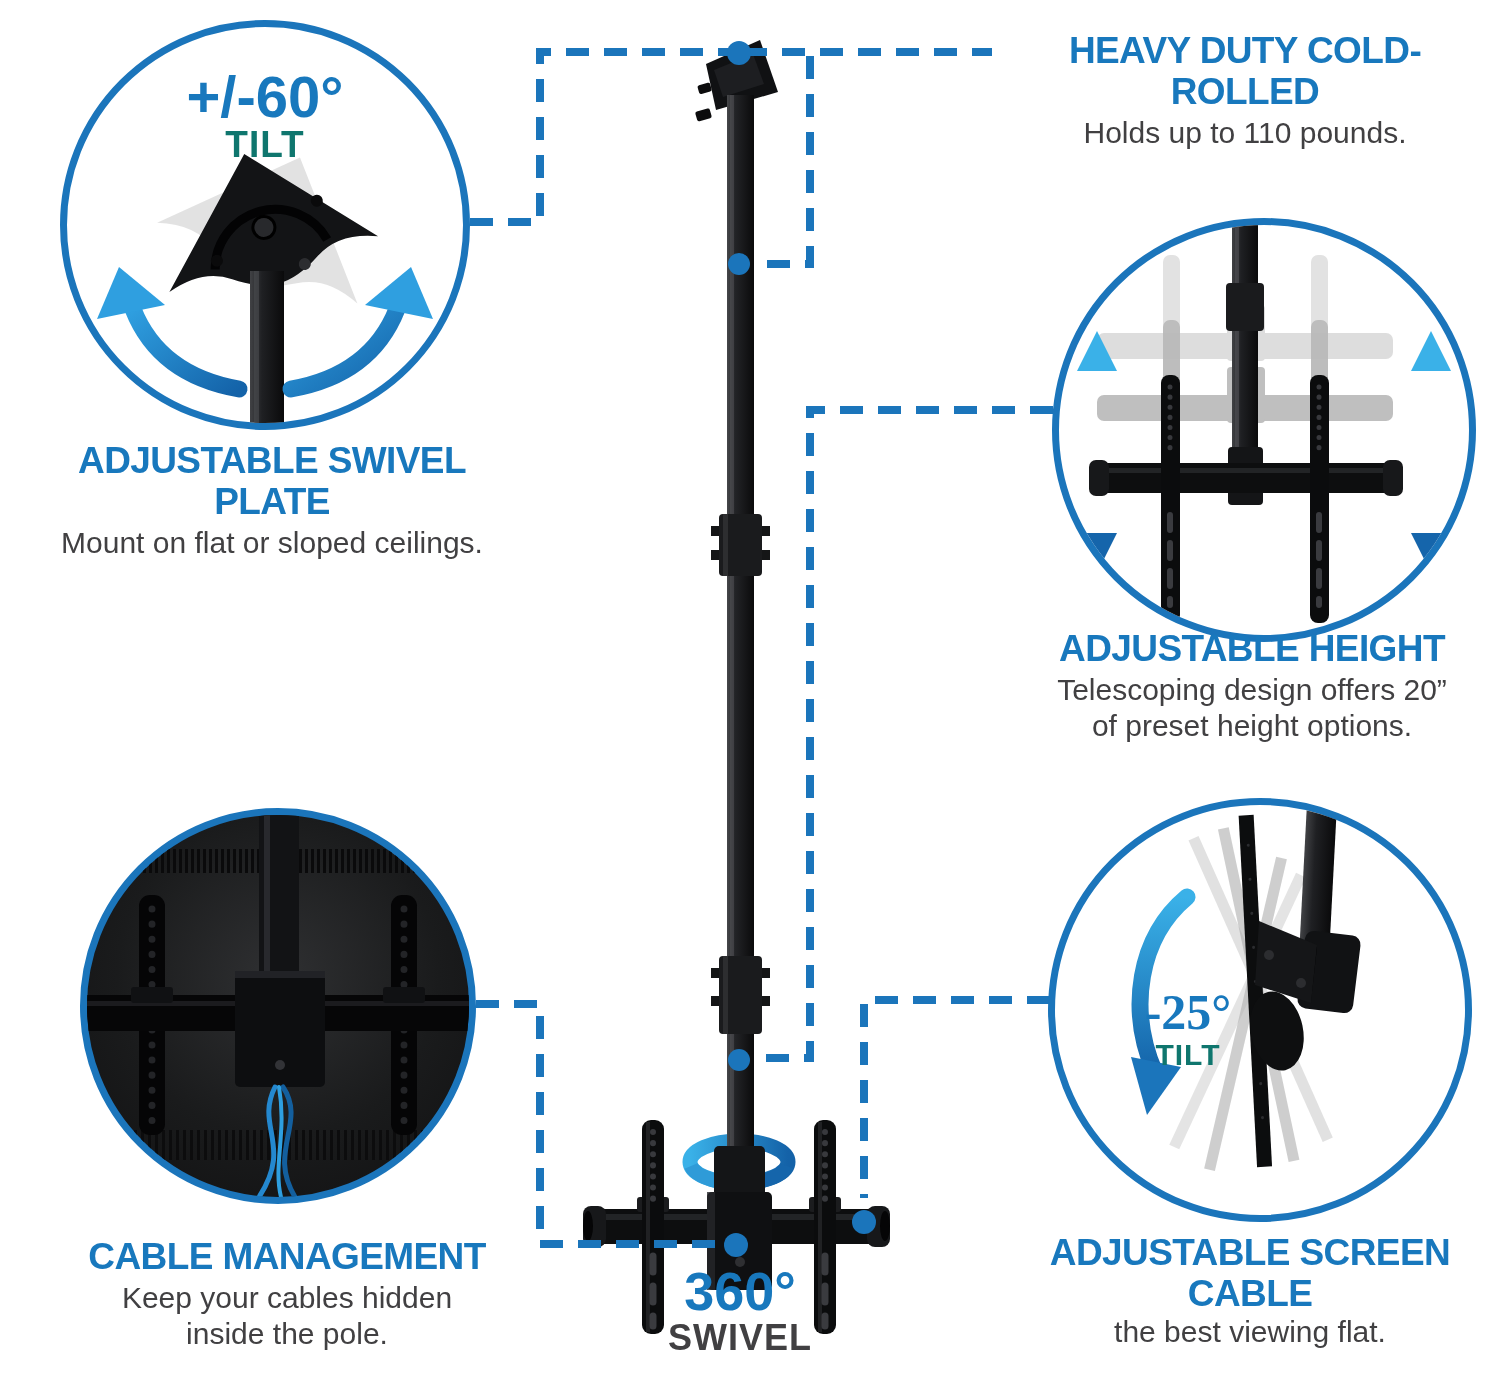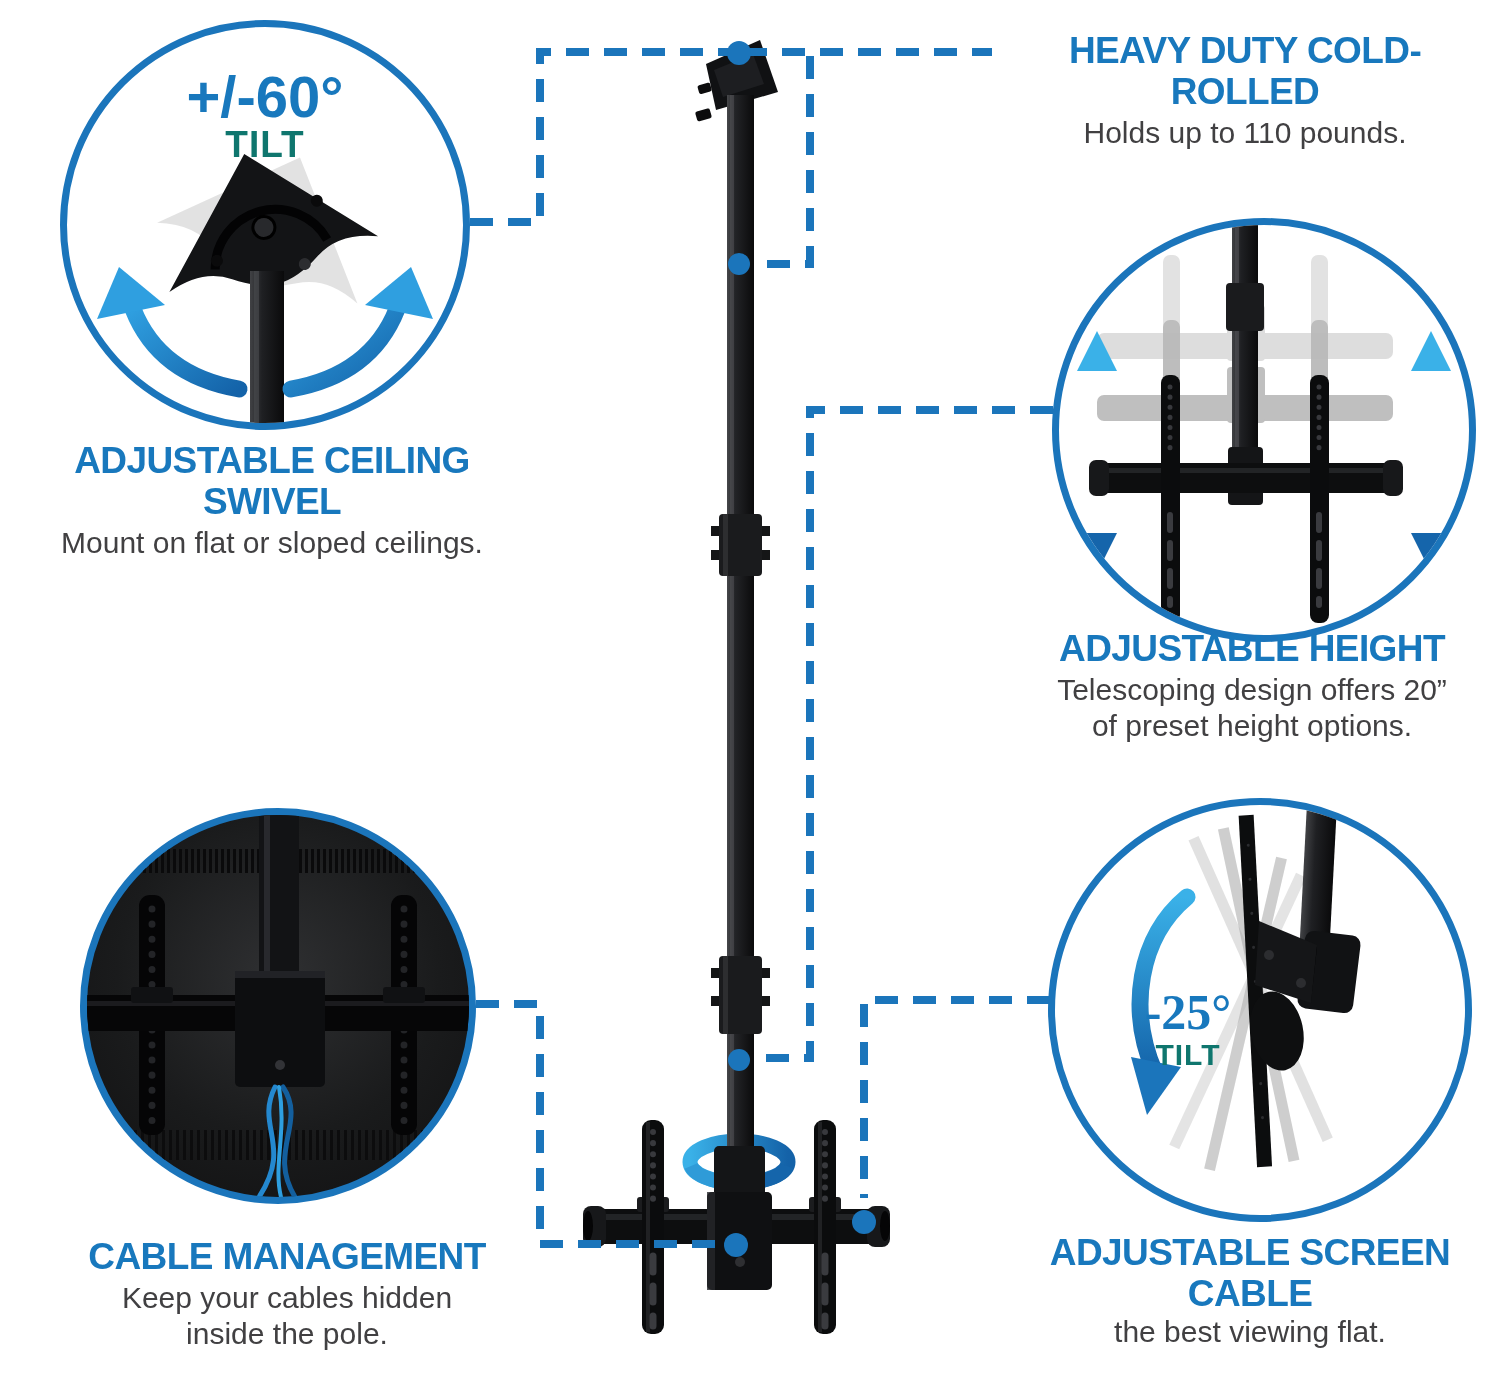--- a/index.html
+++ b/index.html
@@ -292,35 +292,39 @@
       <div class="lab" style="font-size:30px;margin-top:2px;">TILT</div>
     </div>
   </div>
 
   <div class="tblock" style="left:995px;top:30px;width:500px;">
     <div class="title">HEAVY DUTY COLD-ROLLED</div>
     <div class="desc">Holds up to 110 pounds.</div>
   </div>
 
   <div class="tblock" style="left:22px;top:440px;width:500px;">
-    <div class="title">ADJUSTABLE CEILING SWIVEL</div>
+    <div class="title">ADJUSTABLE SWIVEL PLATE</div>
     <div class="desc">Mount on flat or sloped ceilings.</div>
   </div>
 
   <div class="tblock" style="left:1002px;top:628px;width:500px;">
     <div class="title">ADJUSTABLE HEIGHT</div>
     <div class="desc">Telescoping design offers 20”</div>
     <div class="desc" style="margin-top:0;">of preset height options.</div>
   </div>
 
   <div class="tblock" style="left:37px;top:1236px;width:500px;">
     <div class="title">CABLE MANAGEMENT</div>
     <div class="desc">Keep your cables hidden</div>
     <div class="desc" style="margin-top:0;">inside the pole.</div>
   </div>
 
   <div class="tblock" style="left:1000px;top:1232px;width:500px;">
     <div class="title">ADJUSTABLE SCREEN CABLE</div>
     <div class="desc" style="margin-top:0;">the best viewing flat.</div>
   </div>
 
+  <div class="swivel-block" style="left:590px;top:1264px;width:300px;">
+    <div class="val">360°</div>
+    <div class="lab">SWIVEL</div>
+  </div>
 
 </div>
 
 </body></html>

